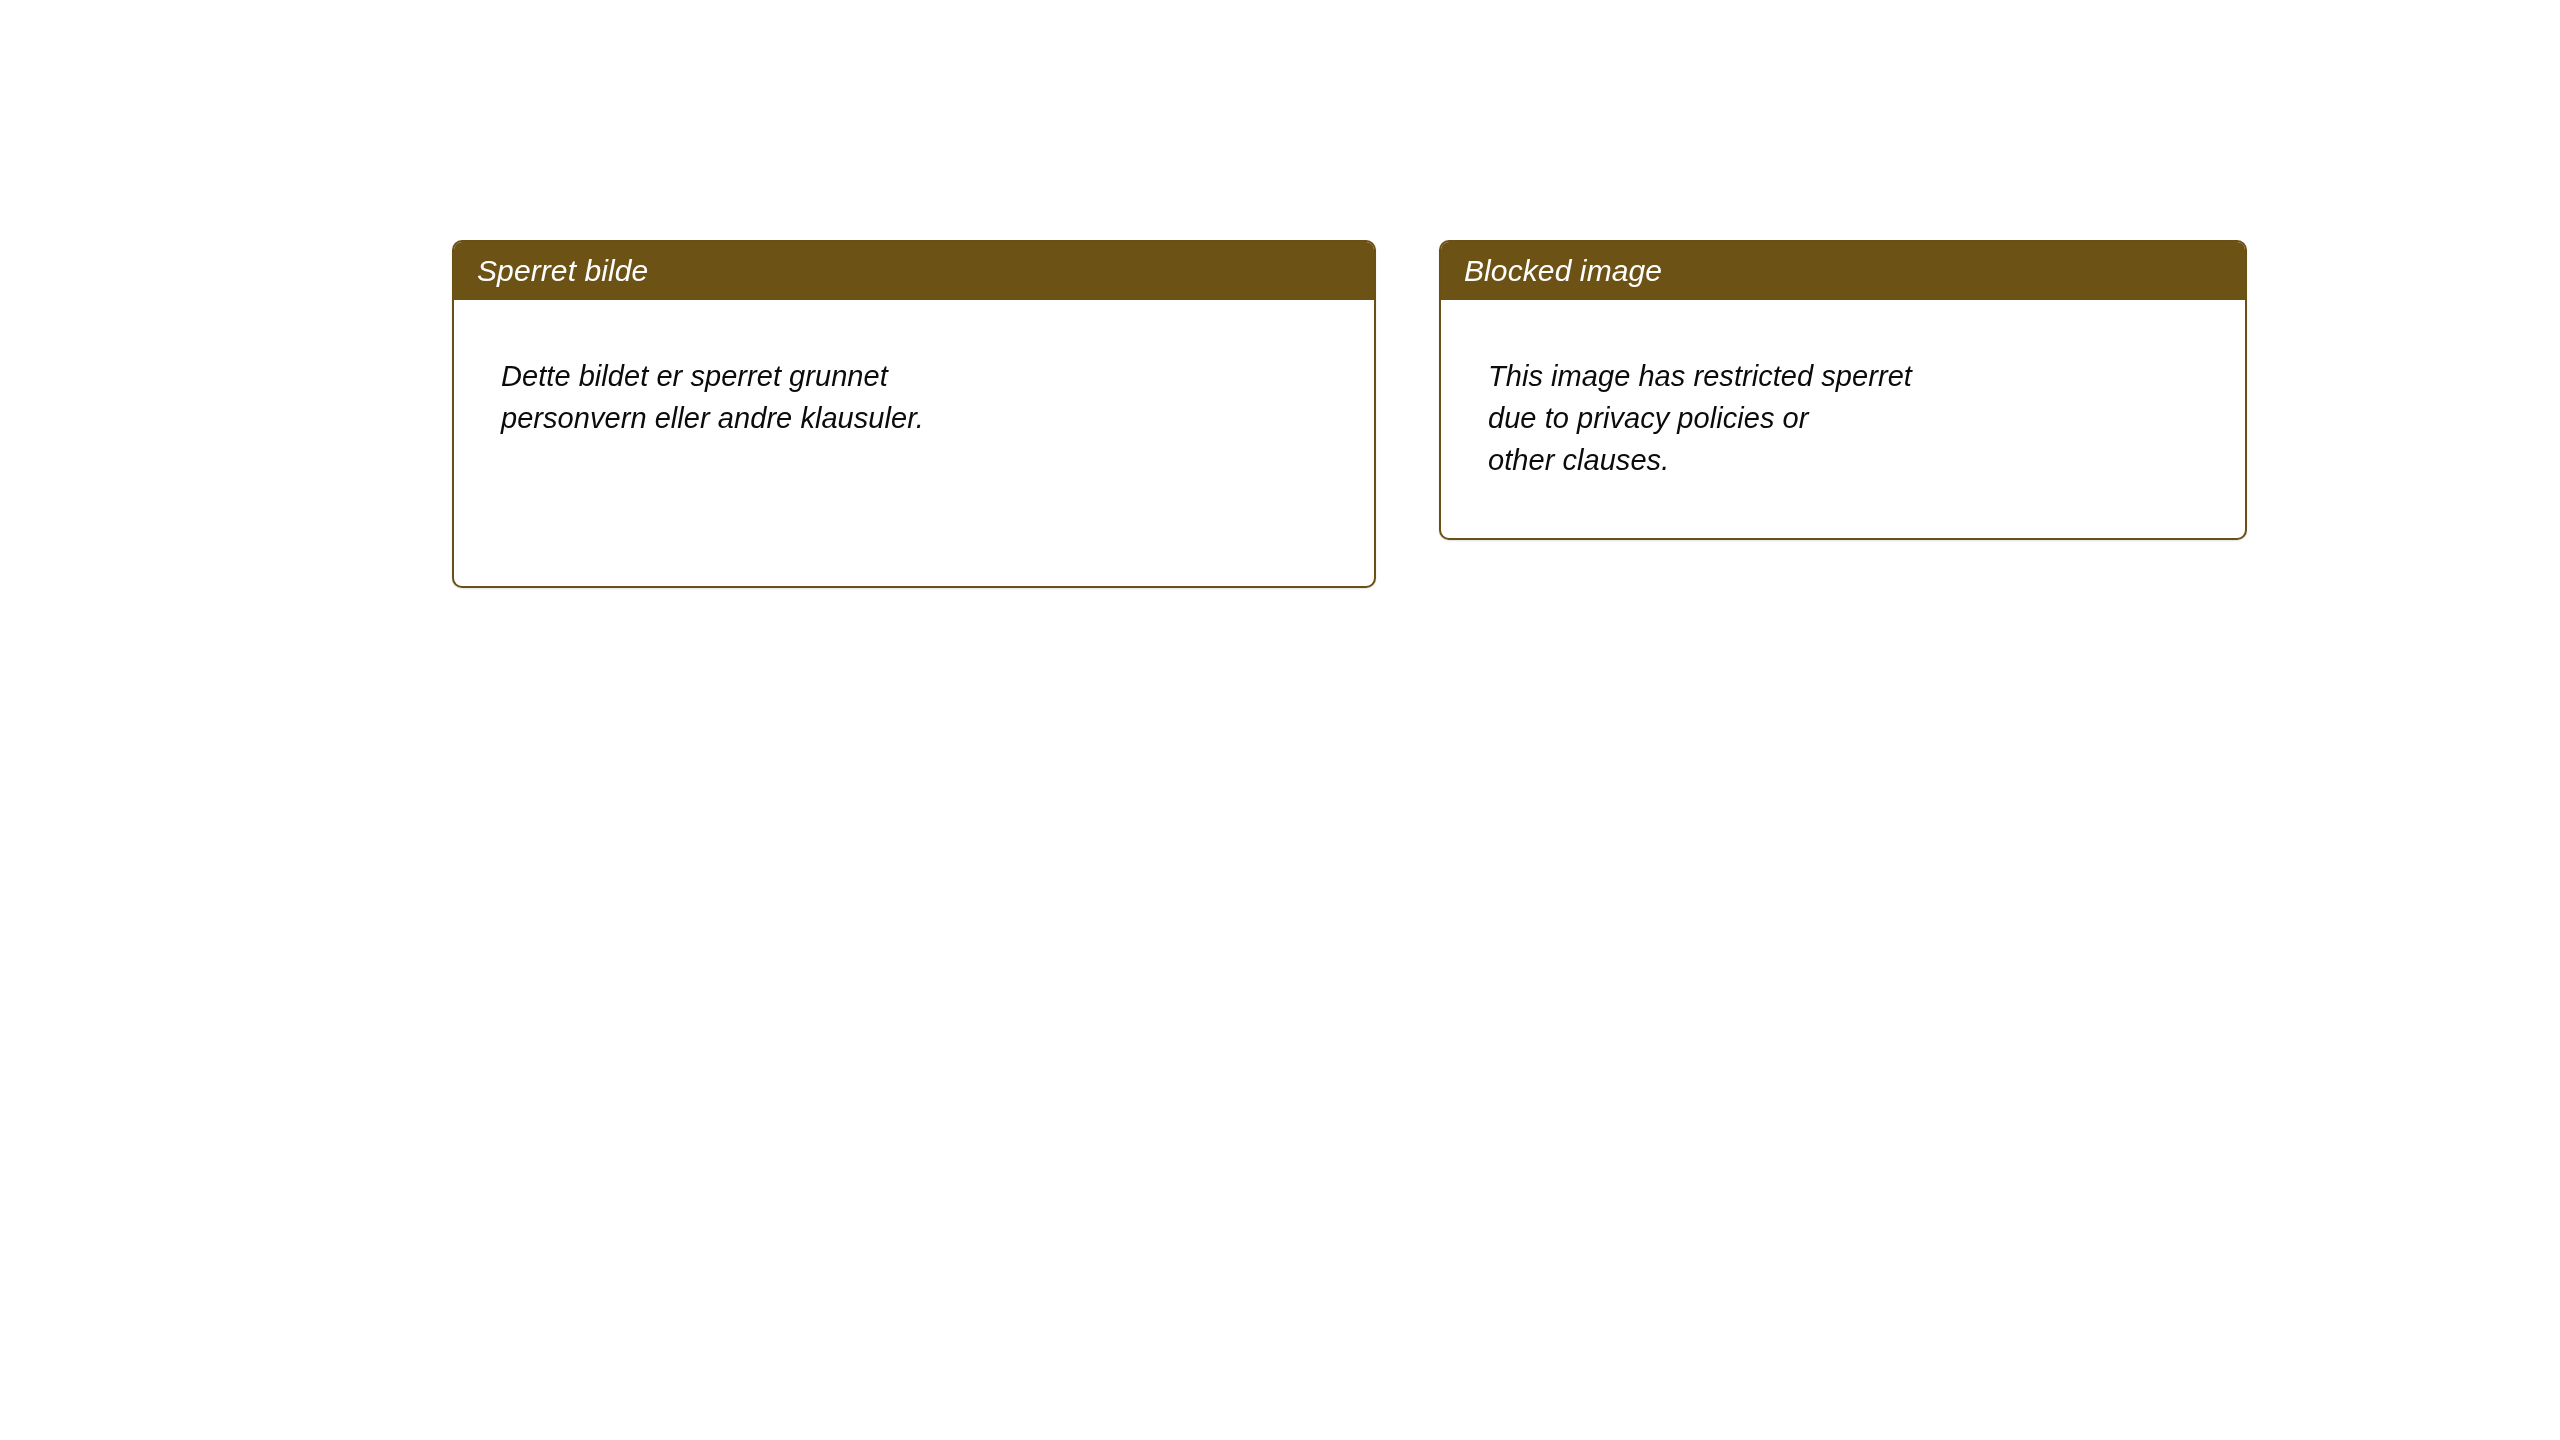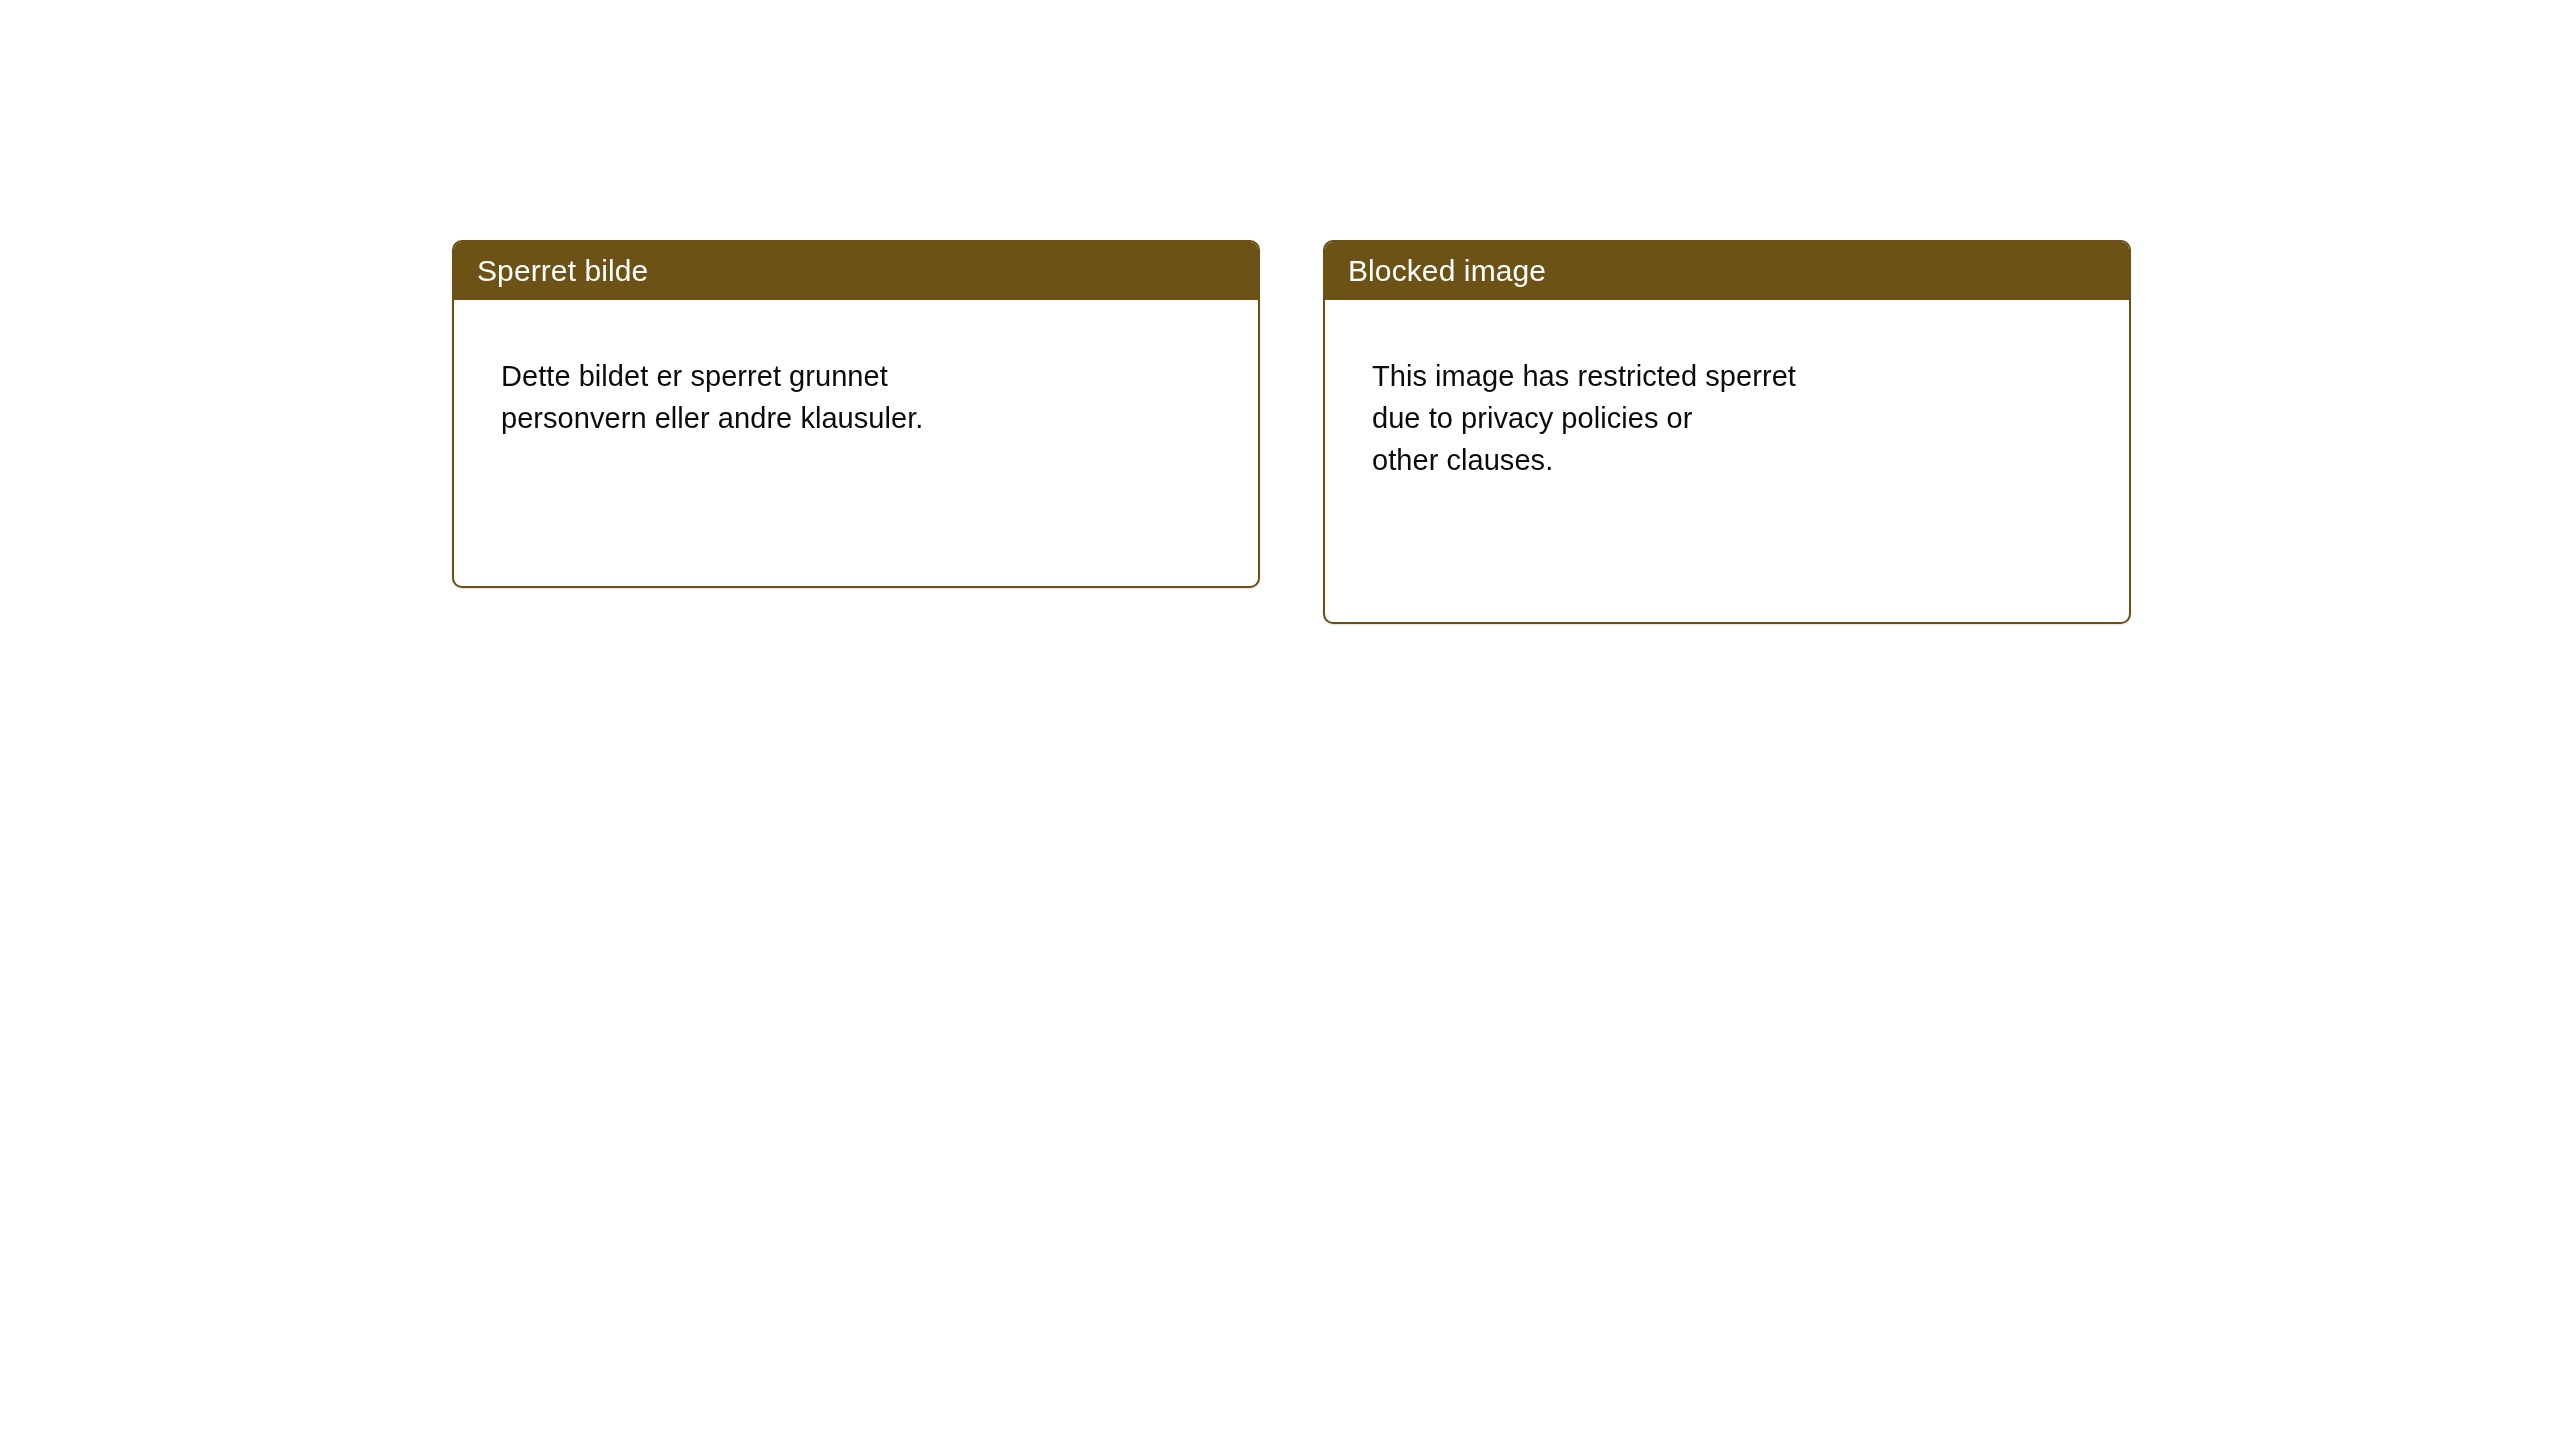--- a/index.html
+++ b/index.html
@@ -35,27 +35,29 @@
   .notice-card {
     box-sizing: border-box;
     background: #ffffff;
     border: 2px solid #6b5015;
     border-radius: 10px;
     overflow: hidden;
     box-shadow: 0 1px 2px rgba(0,0,0,0.12);
   }
 
   .notice-card.primary {
-    width: 808px;
+    width: 924px;
     height: 348px;
+    font-style: italic;
   }
 
   .notice-card.secondary {
     width: 808px;
-    height: 384px;
+    height: 300px;
+    font-style: italic;
   }
 
   .notice-card-header {
     background: #6d5216;
     color: #ffffff;
     height: 58px;
     display: flex;
     align-items: center;
     padding: 0 0 0 23px;
     box-sizing: border-box;

